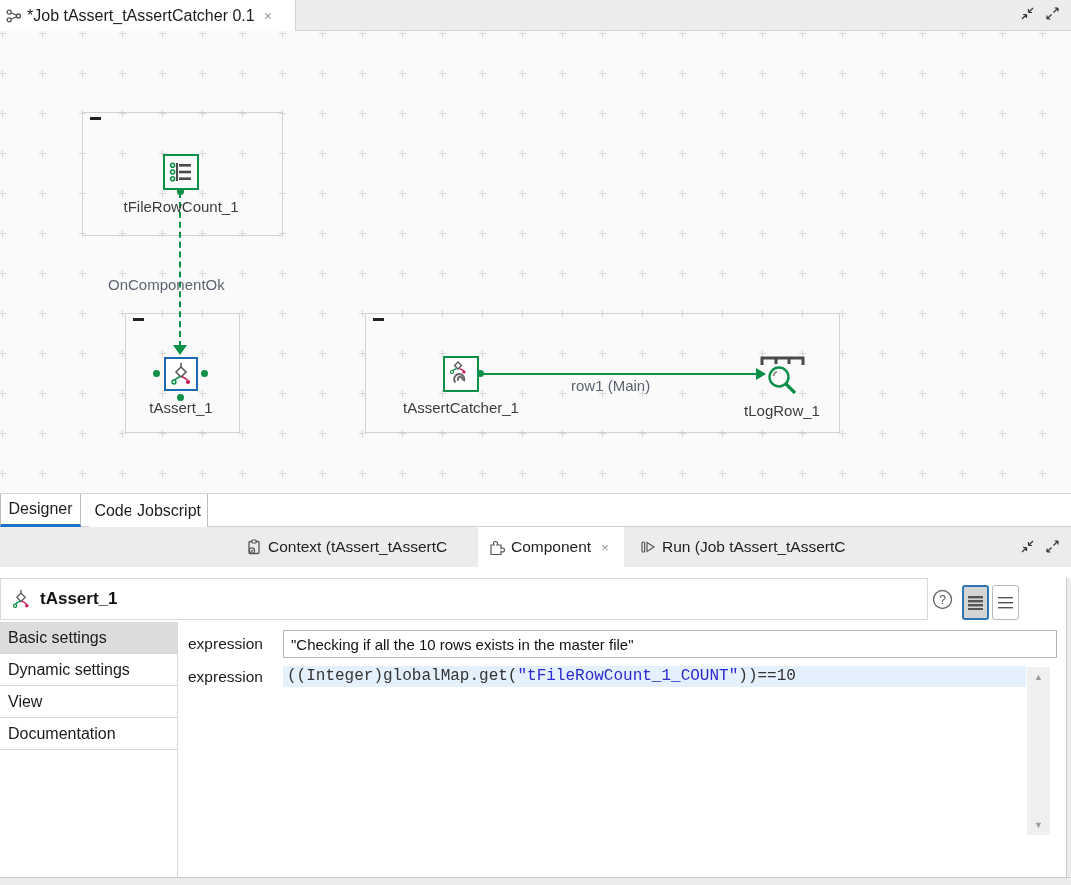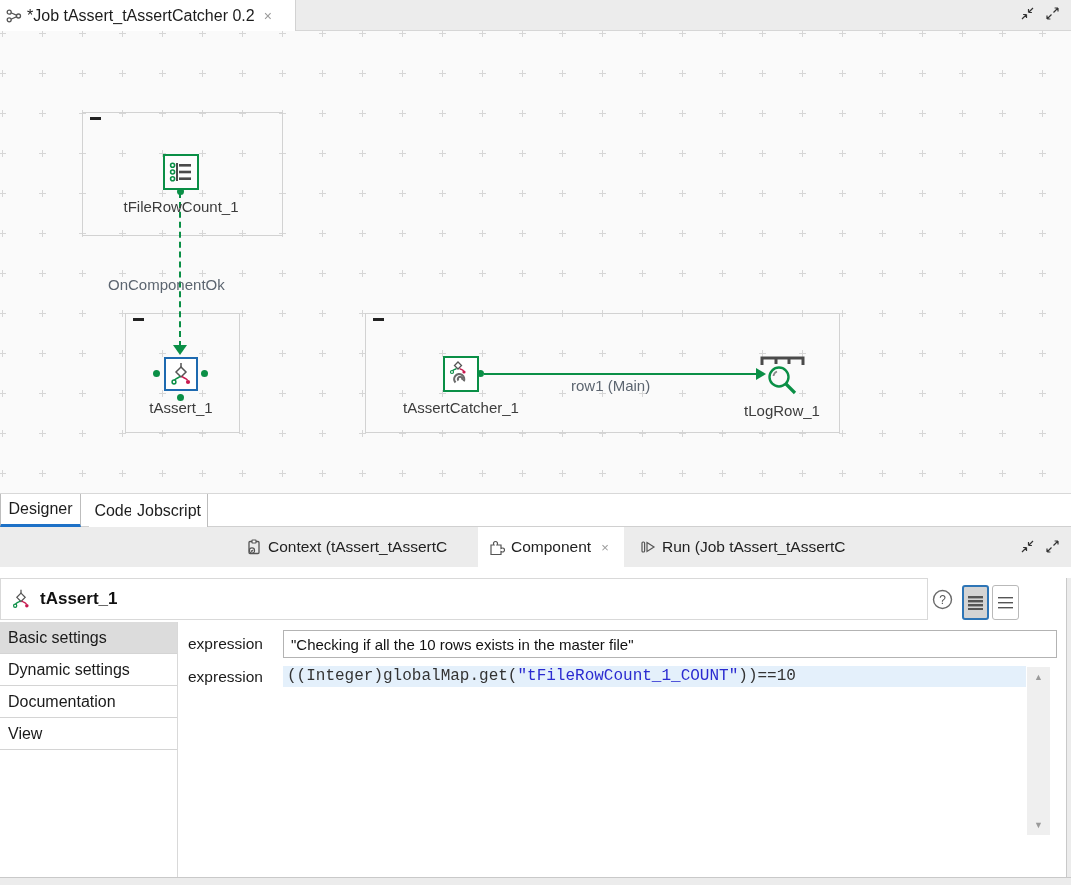--- a/index.html
+++ b/index.html
@@ -101,21 +101,21 @@
   <div class="editor-tabbar">
     <div class="editor-tab">
       <span>
         <svg width="16" height="16" viewBox="0 0 16 16">
           <circle cx="3.2" cy="4.2" r="2" fill="none" stroke="#555" stroke-width="1.3"></circle>
           <circle cx="3.2" cy="11.8" r="2" fill="none" stroke="#555" stroke-width="1.3"></circle>
           <circle cx="12.5" cy="8" r="2" fill="none" stroke="#555" stroke-width="1.3"></circle>
           <path d="M5 4.8 L10.8 7.4 M5 11.2 L10.8 8.6" stroke="#555" stroke-width="1.2" fill="none"></path>
         </svg>
       </span>
-      <span class="editor-tab-title">*Job tAssert_tAssertCatcher 0.2</span>
+      <span class="editor-tab-title">*Job tAssert_tAssertCatcher 0.1</span>
       <span class="tab-close">×</span>
     </div>
     <div class="winbtns">
       <span>
         <svg width="17" height="17" viewBox="0 0 17 17" stroke="#333" stroke-width="1.2" fill="#333">
           <path d="M14 3 L9.5 7.5 M9.5 7.5 l0 -3.4 M9.5 7.5 l3.4 0" fill="none"></path>
           <path d="M3 14 L7.5 9.5 M7.5 9.5 l-3.4 0 M7.5 9.5 l0 3.4" fill="none"></path>
         </svg>
       </span>
       <span>
@@ -623,22 +623,22 @@
       <svg width="15" height="15" viewBox="0 0 15 15">
         <rect x="0" y="2" width="15" height="1.4" fill="#555"></rect>
         <rect x="0" y="7" width="15" height="1.4" fill="#555"></rect>
         <rect x="0" y="12" width="15" height="1.4" fill="#555"></rect>
       </svg>
     </div>
 
     <div class="sidebar">
       <div class="side-item sel">Basic settings</div>
       <div class="side-item">Dynamic settings</div>
+      <div class="side-item">View</div>
       <div class="side-item">Documentation</div>
-      <div class="side-item">View</div>
     </div>
 
     <div class="field-label" style="left:188px; top:68px;">expression</div>
     <input class="desc-input" value="&quot;Checking if all the 10 rows exists in the master file&quot;" style="">
 
     <div class="field-label" style="left:188px; top:101px;">expression</div>
     <div class="expr-editor">
       <div class="expr-hl"></div>
       <div class="expr-code"><span>((Integer)globalMap.get(</span><span class="str">"tFileRowCount_1_COUNT"</span><span>))==10</span></div>
       <div class="vscroll">

